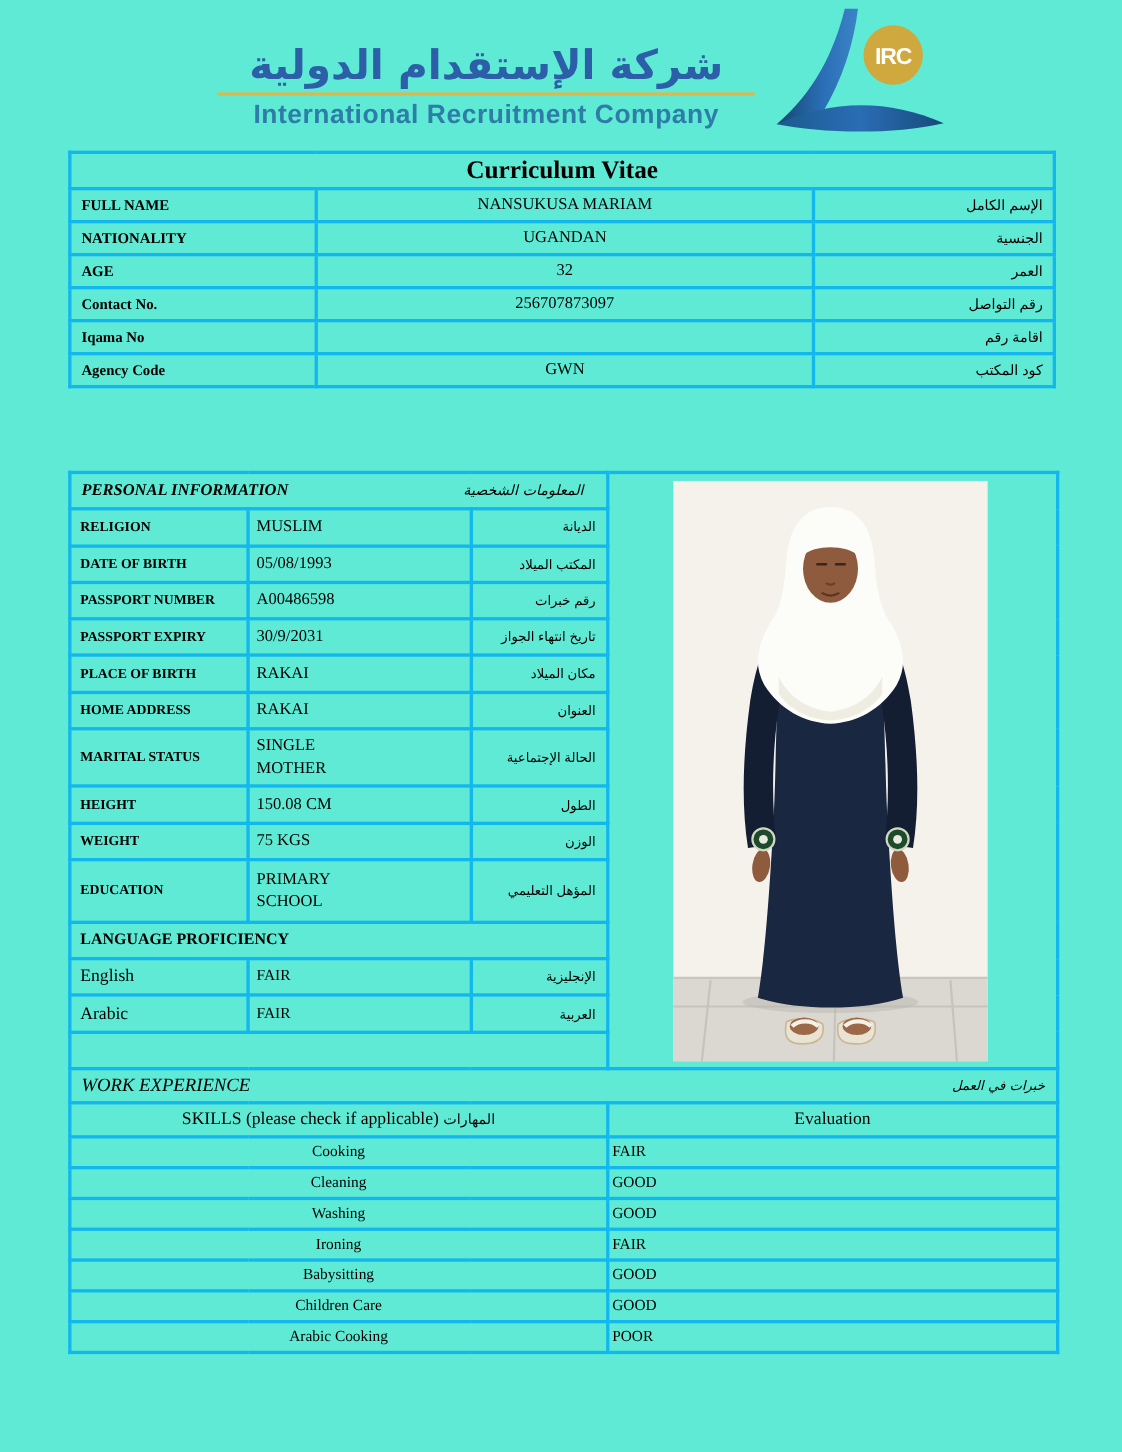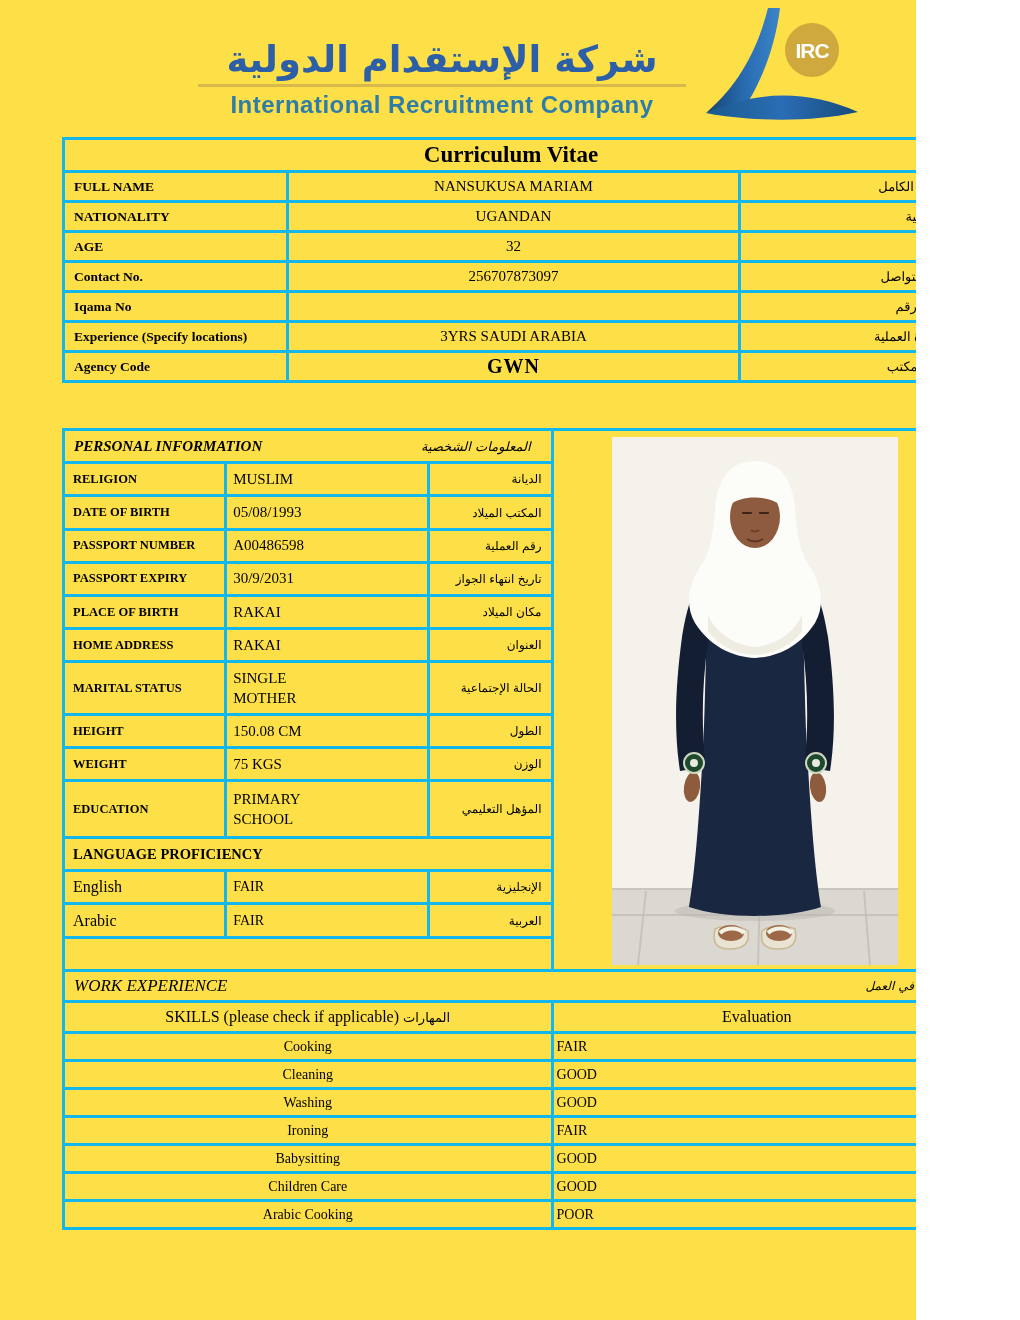--- a/index.html
+++ b/index.html
@@ -1,20 +1,20 @@
 <!DOCTYPE html>
 <html><head>
 <meta charset="utf-8">
 <style>
   html,body{margin:0;padding:0;}
   body{
     width:1020px;height:1320px;background:#ffffff;
     font-family:"Liberation Serif","DejaVu Serif",serif;color:#000;
   }
-  .page{position:relative;width:916px;height:1320px;overflow:hidden;background:#fde047;}
+  .page{position:relative;width:1020px;height:1320px;overflow:hidden;background:#5eead4;}
 
   
   .logo-area{position:absolute;left:0;top:0;width:1020px;height:132px;}
   .logo-text{position:absolute;left:192px;top:40px;width:500px;text-align:center;}
   .ar-title{
     font-family:"DejaVu Sans",sans-serif;font-weight:bold;font-size:37px;
     color:#2c5fa8;direction:rtl;line-height:1.1;letter-spacing:0;
   }
   .gold-rule{height:3px;background:#d9b94e;margin:3px 6px 4px 6px;}
   .en-title{
@@ -142,25 +142,20 @@
           <td class="cell-label">Contact No.</td>
           <td class="cell-value">256707873097</td>
           <td class="cell-ar">رقم التواصل</td>
         </tr>
         <tr>
           <td class="cell-label">Iqama No</td>
           <td class="cell-value"></td>
           <td class="cell-ar">اقامة رقم</td>
         </tr>
         <tr>
-          <td class="cell-label">Experience (Specify locations)</td>
-          <td class="cell-value">3YRS SAUDI ARABIA</td>
-          <td class="cell-ar">الخبرة العملية</td>
-        </tr>
-        <tr>
           <td class="cell-label">Agency Code</td>
           <td class="cell-value">GWN</td>
           <td class="cell-ar">كود المكتب</td>
         </tr>
     </tbody>
   </table>
 
   <table class="main-table">
     <colgroup>
         <col style="width:160px">
@@ -223,21 +218,21 @@
           <td class="cell-ar">الديانة</td>
         </tr>
         <tr>
           <td class="cell-label">DATE OF BIRTH</td>
           <td class="cell-value">05/08/1993</td>
           <td class="cell-ar">المكتب الميلاد</td>
         </tr>
         <tr>
           <td class="cell-label">PASSPORT NUMBER</td>
           <td class="cell-value">A00486598</td>
-          <td class="cell-ar">رقم العملية</td>
+          <td class="cell-ar">رقم خبرات</td>
         </tr>
         <tr>
           <td class="cell-label">PASSPORT EXPIRY</td>
           <td class="cell-value">30/9/2031</td>
           <td class="cell-ar">تاريخ انتهاء الجواز</td>
         </tr>
         <tr>
           <td class="cell-label">PLACE OF BIRTH</td>
           <td class="cell-value">RAKAI</td>
           <td class="cell-ar">مكان الميلاد</td>

